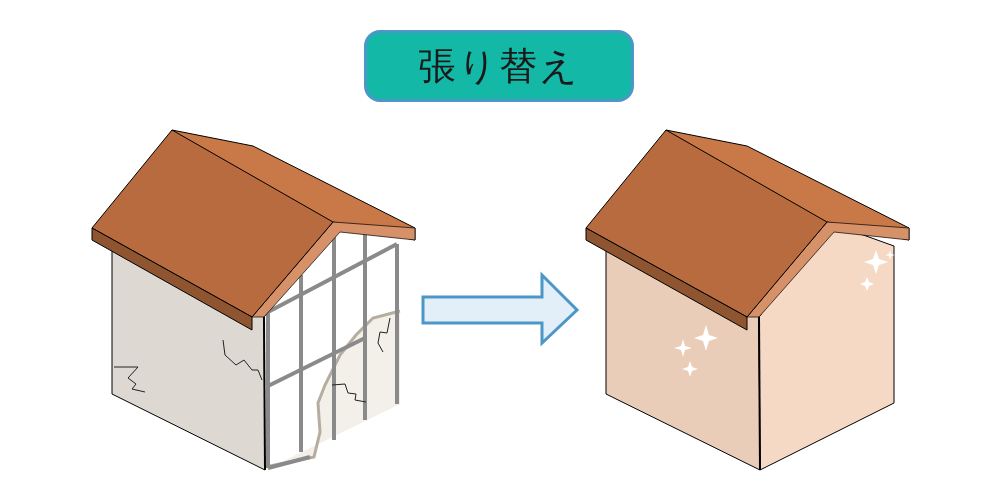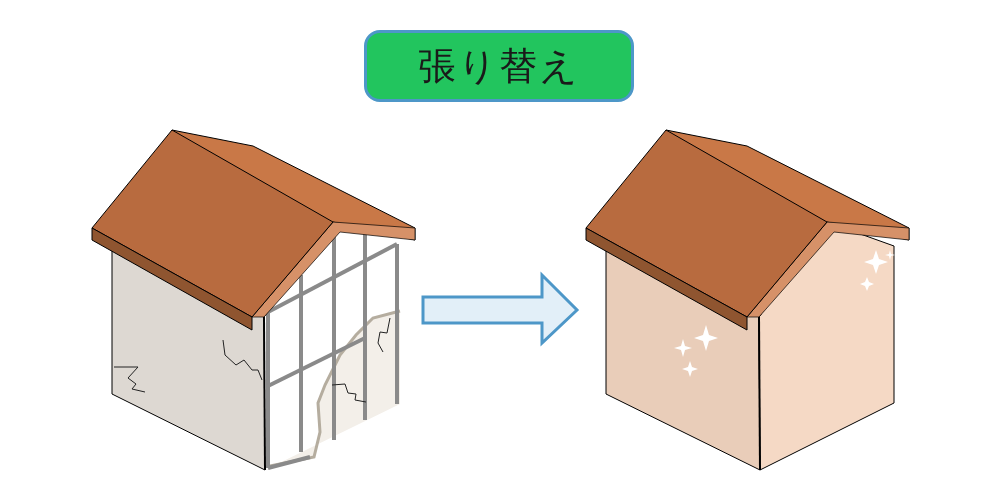--- a/index.html
+++ b/index.html
@@ -1,18 +1,18 @@
 <!DOCTYPE html>
 <html><head>
 <meta charset="utf-8">
 <style>
   html,body{margin:0;padding:0;background:#ffffff;}
   body{width:1000px;height:500px;position:relative;overflow:hidden;font-family:"DejaVu Sans",sans-serif;}
   .title-box{position:absolute;left:364px;top:30px;width:270px;height:72px;box-sizing:border-box;
-    border:3px solid #4d97c8;border-radius:16px;background:#22c55e;display:flex;align-items:center;justify-content:center;}
+    border:3px solid #4d97c8;border-radius:16px;background:#14b8a6;display:flex;align-items:center;justify-content:center;}
   .title-text{font-size:38px;color:#1a1a1a;letter-spacing:2px;}
   svg{position:absolute;left:0;top:0;}
 </style>
 </head>
 <body>
 
 <div class="title-box">
   <span class="title-text">張り替え</span>
 </div>
 

